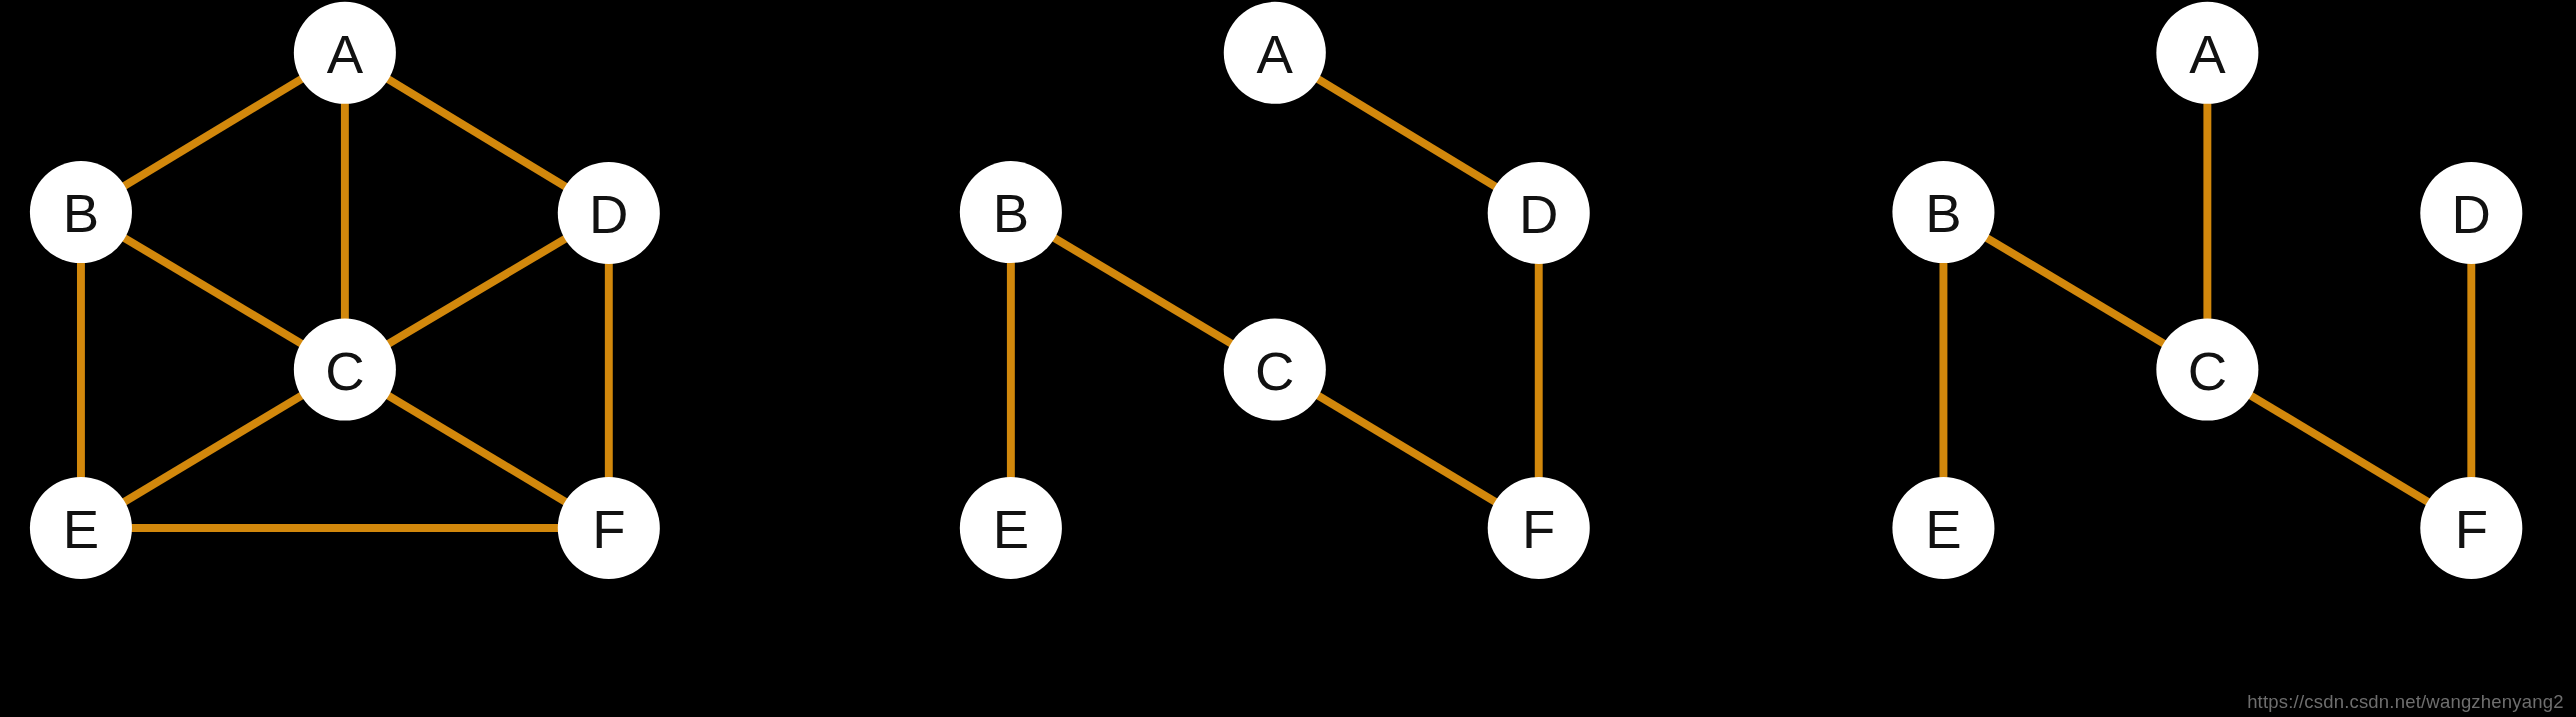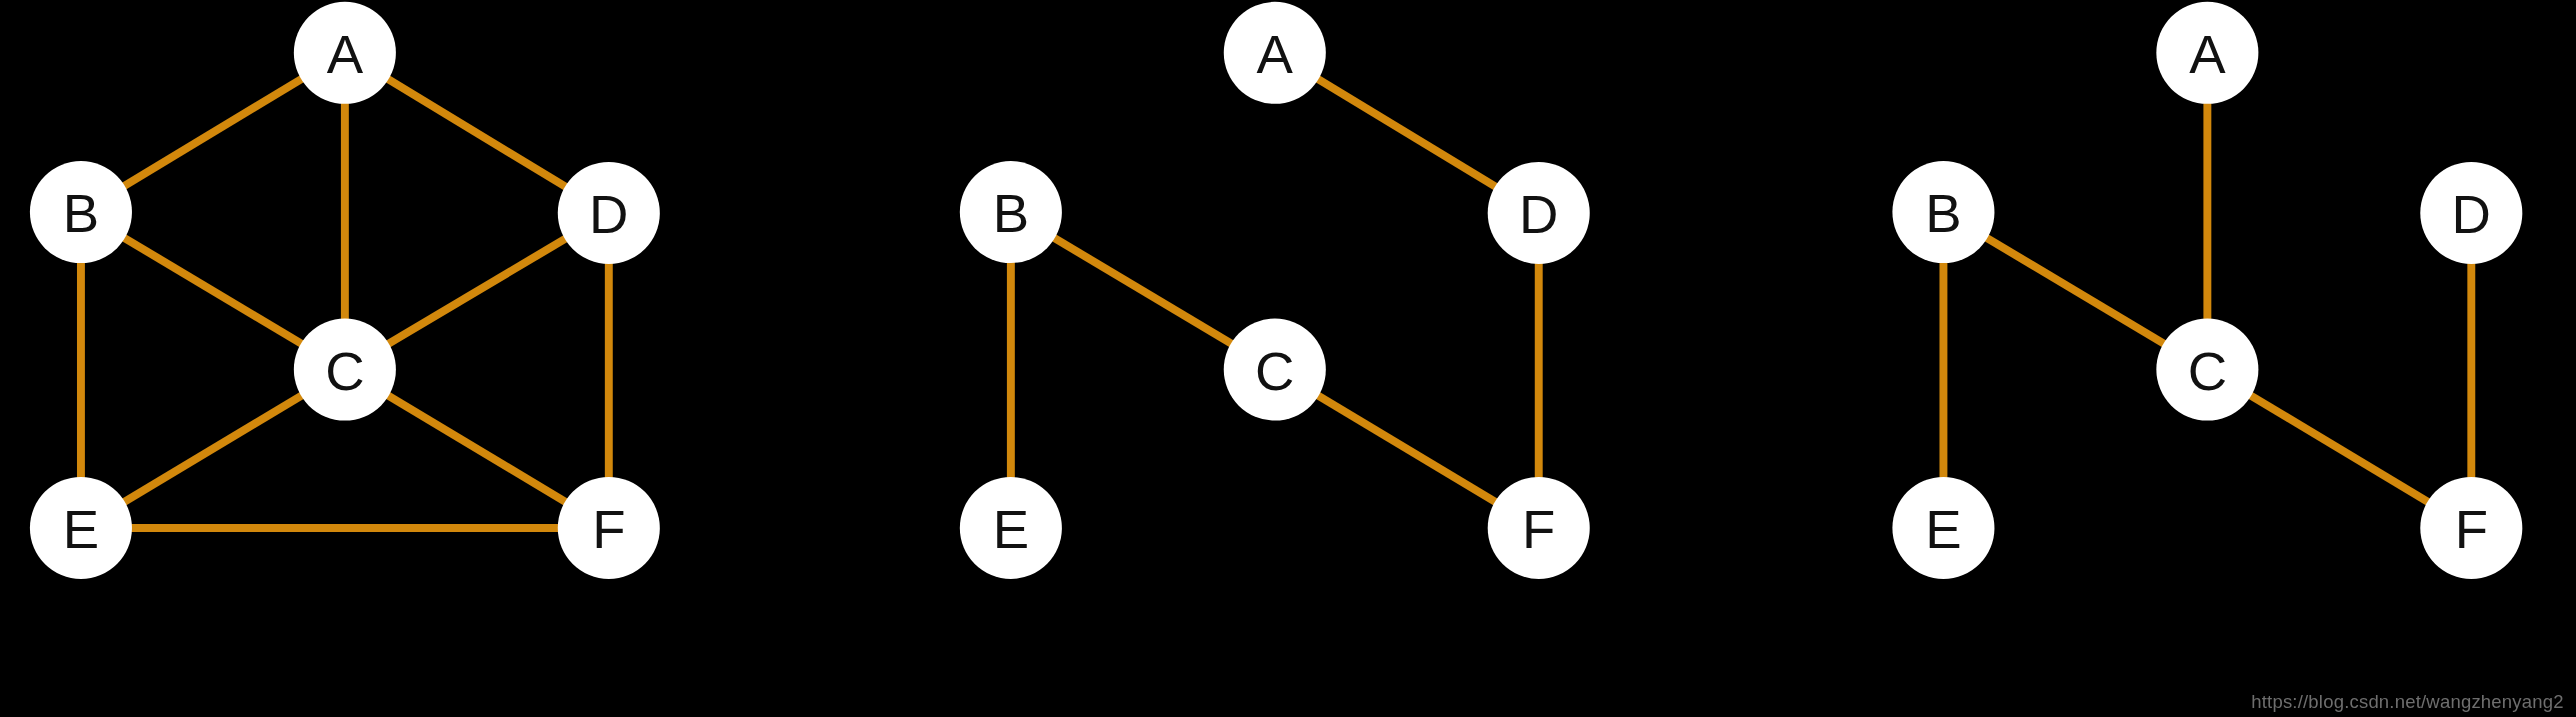--- a/index.html
+++ b/index.html
@@ -164,15 +164,15 @@
             <circle class="node-circle" cx="92" cy="600" r="58" fill="#ffffff"></circle>
             <text class="node-label" x="92" y="602" fill="#111111">E</text>
           </g>
           <g>
             <circle class="node-circle" cx="692" cy="600" r="58" fill="#ffffff"></circle>
             <text class="node-label" x="692" y="602" fill="#111111">F</text>
           </g>
         </g>
       </g>
     </svg>
-  <div class="watermark">https://blog.csdn.net/wangzhenyang2</div>
+  <div class="watermark">https://csdn.csdn.net/wangzhenyang2</div>
 </div>
 
 
 </body></html>

